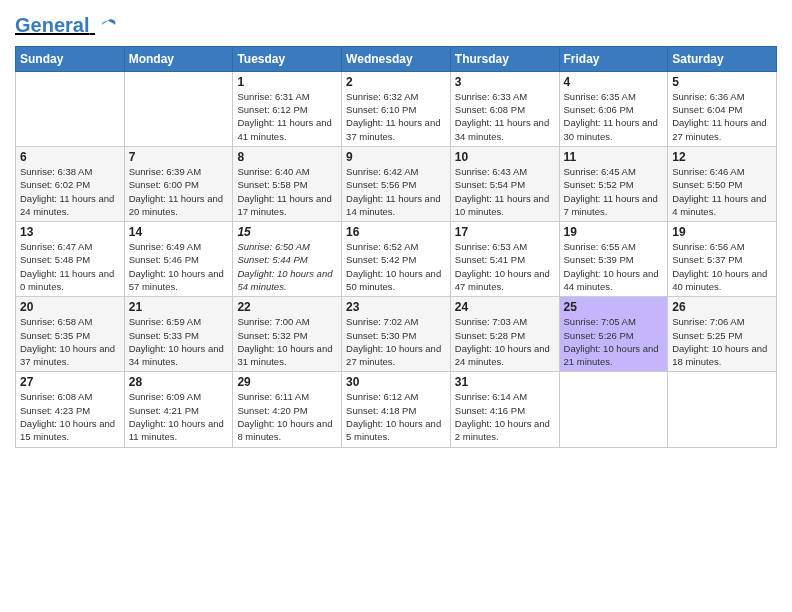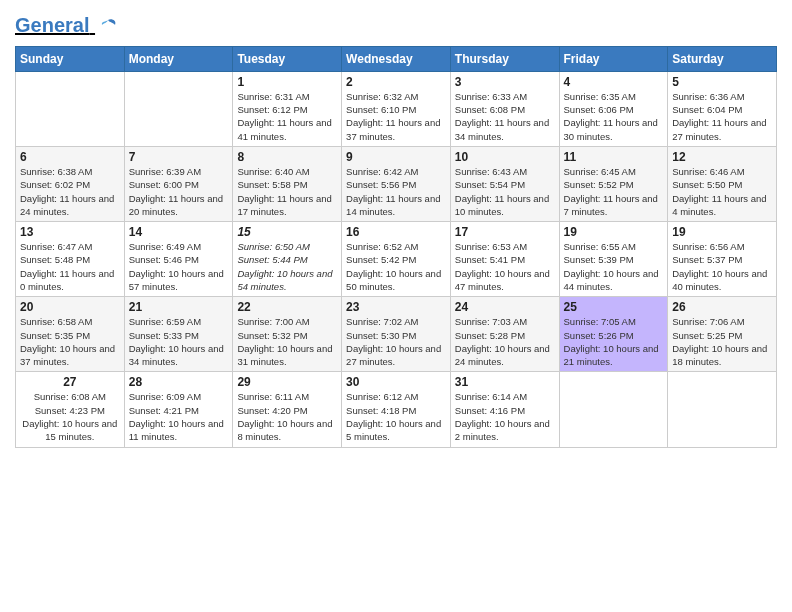--- a/index.html
+++ b/index.html
@@ -230,21 +230,21 @@
           <td style="background: #c4b5fd;">
             <span class="day-number">25</span>
             <div class="day-info">Sunrise: 7:05 AM<br>Sunset: 5:26 PM<br>Daylight: 10 hours and 21 minutes.</div>
           </td>
           <td style="background: rgb(245, 245, 245);">
             <span class="day-number">26</span>
             <div class="day-info">Sunrise: 7:06 AM<br>Sunset: 5:25 PM<br>Daylight: 10 hours and 18 minutes.</div>
           </td>
         </tr>
         <tr style="background: rgb(255, 255, 255);">
-          <td style="background: rgb(255, 255, 255); text-align: center;">
+          <td style="background: rgb(255, 255, 255);">
             <span class="day-number">27</span>
             <div class="day-info">Sunrise: 6:08 AM<br>Sunset: 4:23 PM<br>Daylight: 10 hours and 15 minutes.</div>
           </td>
           <td style="background: rgb(255, 255, 255);">
             <span class="day-number">28</span>
             <div class="day-info">Sunrise: 6:09 AM<br>Sunset: 4:21 PM<br>Daylight: 10 hours and 11 minutes.</div>
           </td>
           <td style="background: rgb(255, 255, 255);">
             <span class="day-number">29</span>
             <div class="day-info">Sunrise: 6:11 AM<br>Sunset: 4:20 PM<br>Daylight: 10 hours and 8 minutes.</div>

